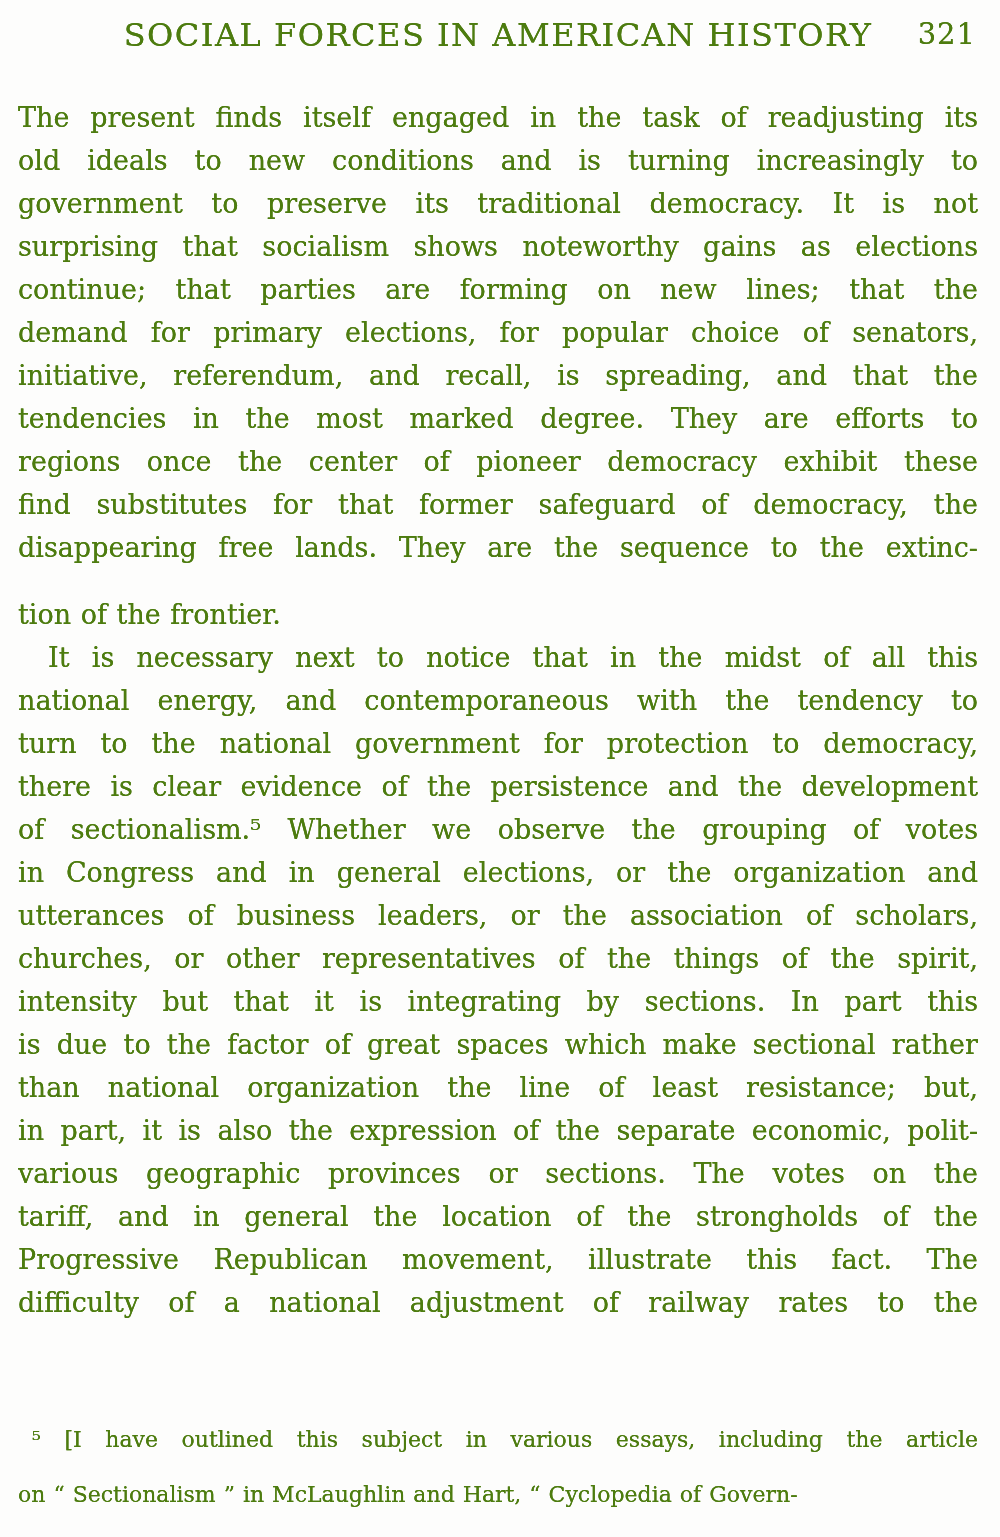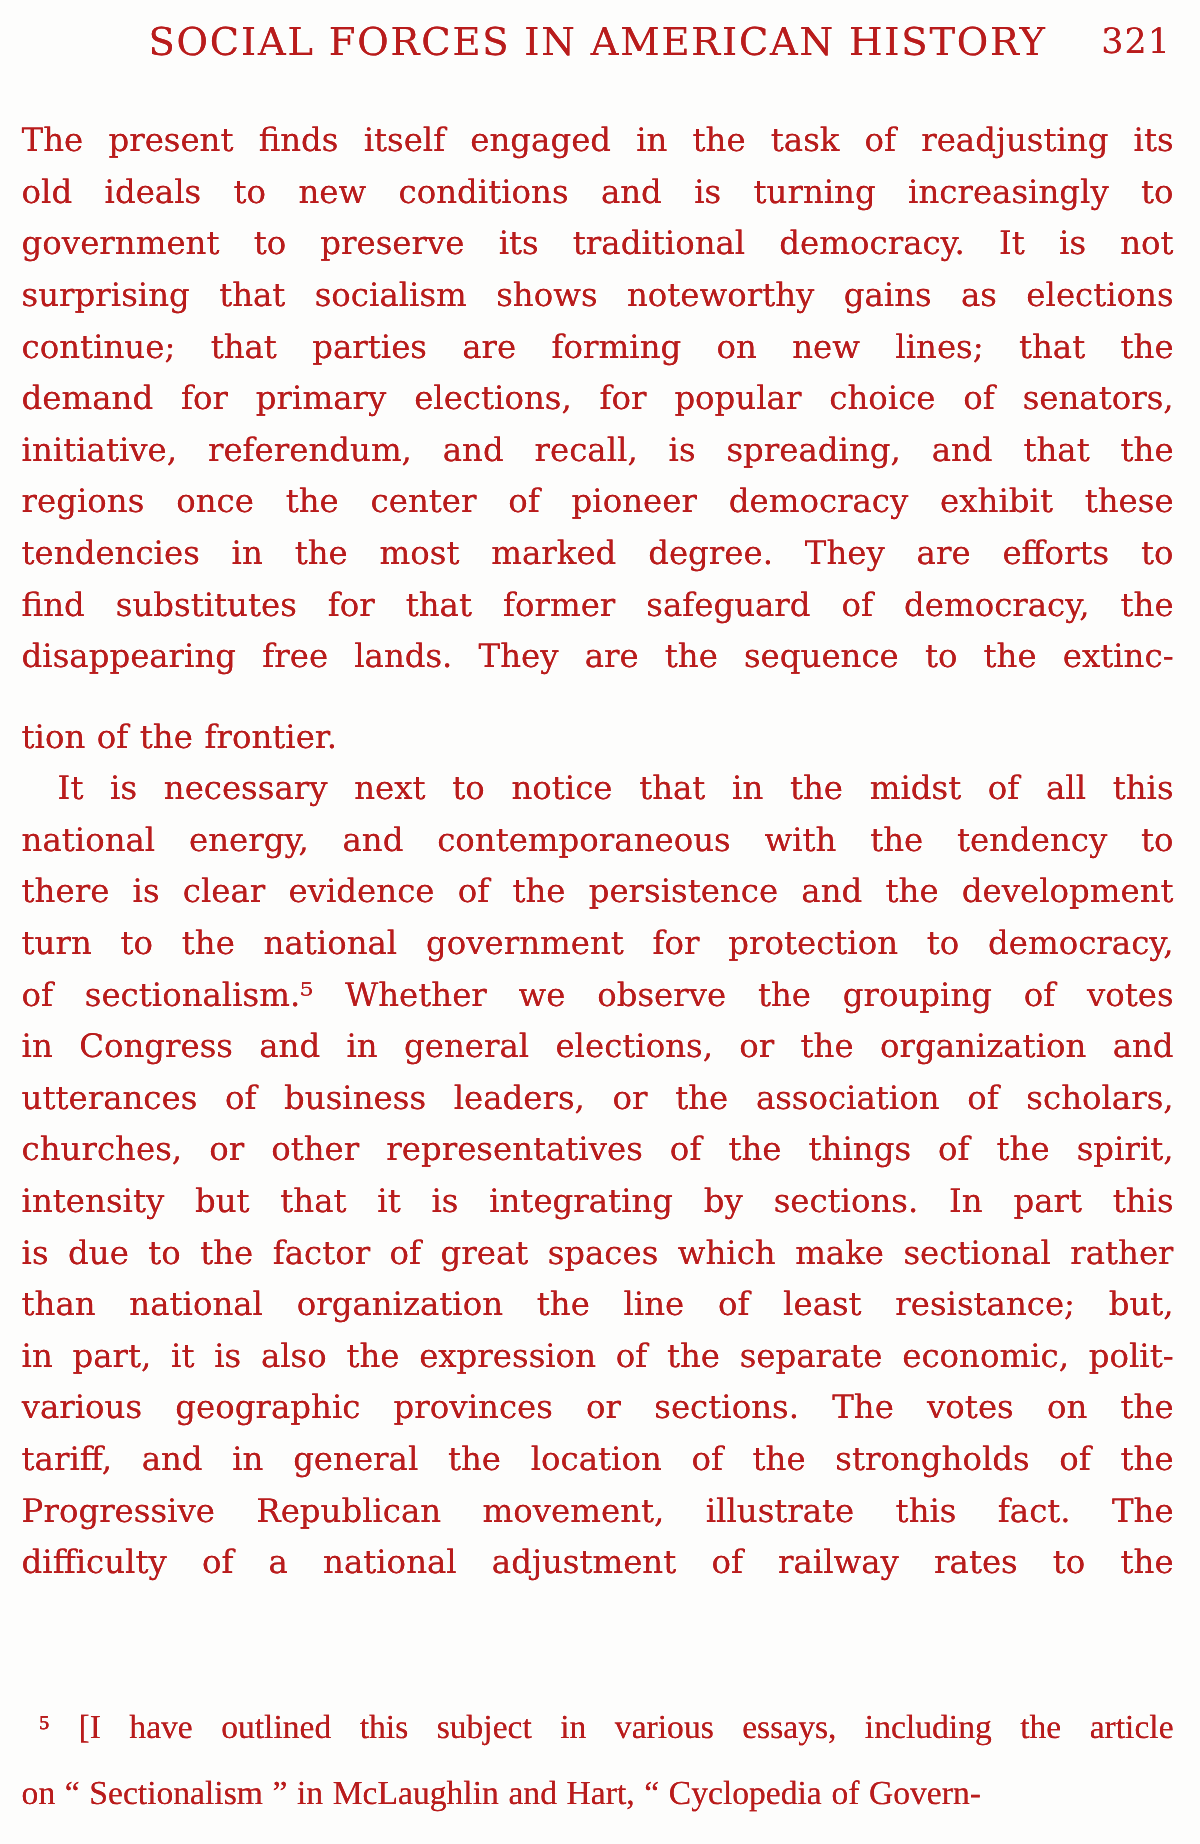--- a/index.html
+++ b/index.html
@@ -5,21 +5,21 @@
   html, body { margin: 0; padding: 0; }
   body {
     width: 1000px; height: 1537px;
     background: #ffffff;
     font-family: "DejaVu Serif", "Liberation Serif", serif;
   }
   .page {
     position: relative;
     width: 1000px; height: 1537px;
     background: #fdfdfc;
-    color: #b91c1c;
+    color: #4d7c0f;
     overflow: hidden;
     text-shadow: 0 0 0.5px currentColor; 
   }
   .header {
     position: absolute;
     top: 16px; left: 18px; right: 22px;
     height: 44px;
   }
   .running-head {
     text-align: center;
@@ -48,25 +48,24 @@
   }
   
   .end-left .line:last-child { text-align-last: left; margin-top: 24px; }
   
   .indent-first .line:first-child { text-indent: 30px; }
   .footnote {
     position: absolute;
     left: 18px; right: 22px; top: 1424px;
   }
   .footnote .line {
-    font-size: 28px;
+    font-size: 22px;
     line-height: 31px;
     height: 31px;
     word-spacing: 1px;
-    font-family: Liberation Serif, serif;
   }
   .footnote .line:first-child { text-indent: 14px; }
 </style>
 </head>
 <body>
 
 <div class="page">
 
   <div class="header">
     <div class="running-head">SOCIAL FORCES IN AMERICAN HISTORY</div>
@@ -75,31 +74,31 @@
 
   <div class="textblock">
     <div class="para end-left">
         <div class="line">The present finds itself engaged in the task of readjusting its</div>
         <div class="line">old ideals to new conditions and is turning increasingly to</div>
         <div class="line">government to preserve its traditional democracy.  It is not</div>
         <div class="line">surprising that socialism shows noteworthy gains as elections</div>
         <div class="line">continue; that parties are forming on new lines; that the</div>
         <div class="line">demand for primary elections, for popular choice of senators,</div>
         <div class="line">initiative, referendum, and recall, is spreading, and that the</div>
+        <div class="line">tendencies in the most marked degree.  They are efforts to</div>
         <div class="line">regions once the center of pioneer democracy exhibit these</div>
-        <div class="line">tendencies in the most marked degree.  They are efforts to</div>
         <div class="line">find substitutes for that former safeguard of democracy, the</div>
         <div class="line">disappearing free lands.  They are the sequence to the extinc-</div>
         <div class="line">tion of the frontier.</div>
       </div>
     <div class="para indent-first">
         <div class="line">It is necessary next to notice that in the midst of all this</div>
         <div class="line">national energy, and contemporaneous with the tendency to</div>
+        <div class="line">turn to the national government for protection to democracy,</div>
         <div class="line">there is clear evidence of the persistence and the development</div>
-        <div class="line">turn to the national government for protection to democracy,</div>
         <div class="line">of sectionalism.⁵  Whether we observe the grouping of votes</div>
         <div class="line">in Congress and in general elections, or the organization and</div>
         <div class="line">utterances of business leaders, or the association of scholars,</div>
         <div class="line">churches, or other representatives of the things of the spirit,</div>
         <div class="line">intensity but that it is integrating by sections.  In part this</div>
         <div class="line">is due to the factor of great spaces which make sectional rather</div>
         <div class="line">than national organization the line of least resistance; but,</div>
         <div class="line">in part, it is also the expression of the separate economic, polit-</div>
         <div class="line">various geographic provinces or sections.  The votes on the</div>
         <div class="line">tariff, and in general the location of the strongholds of the</div>

